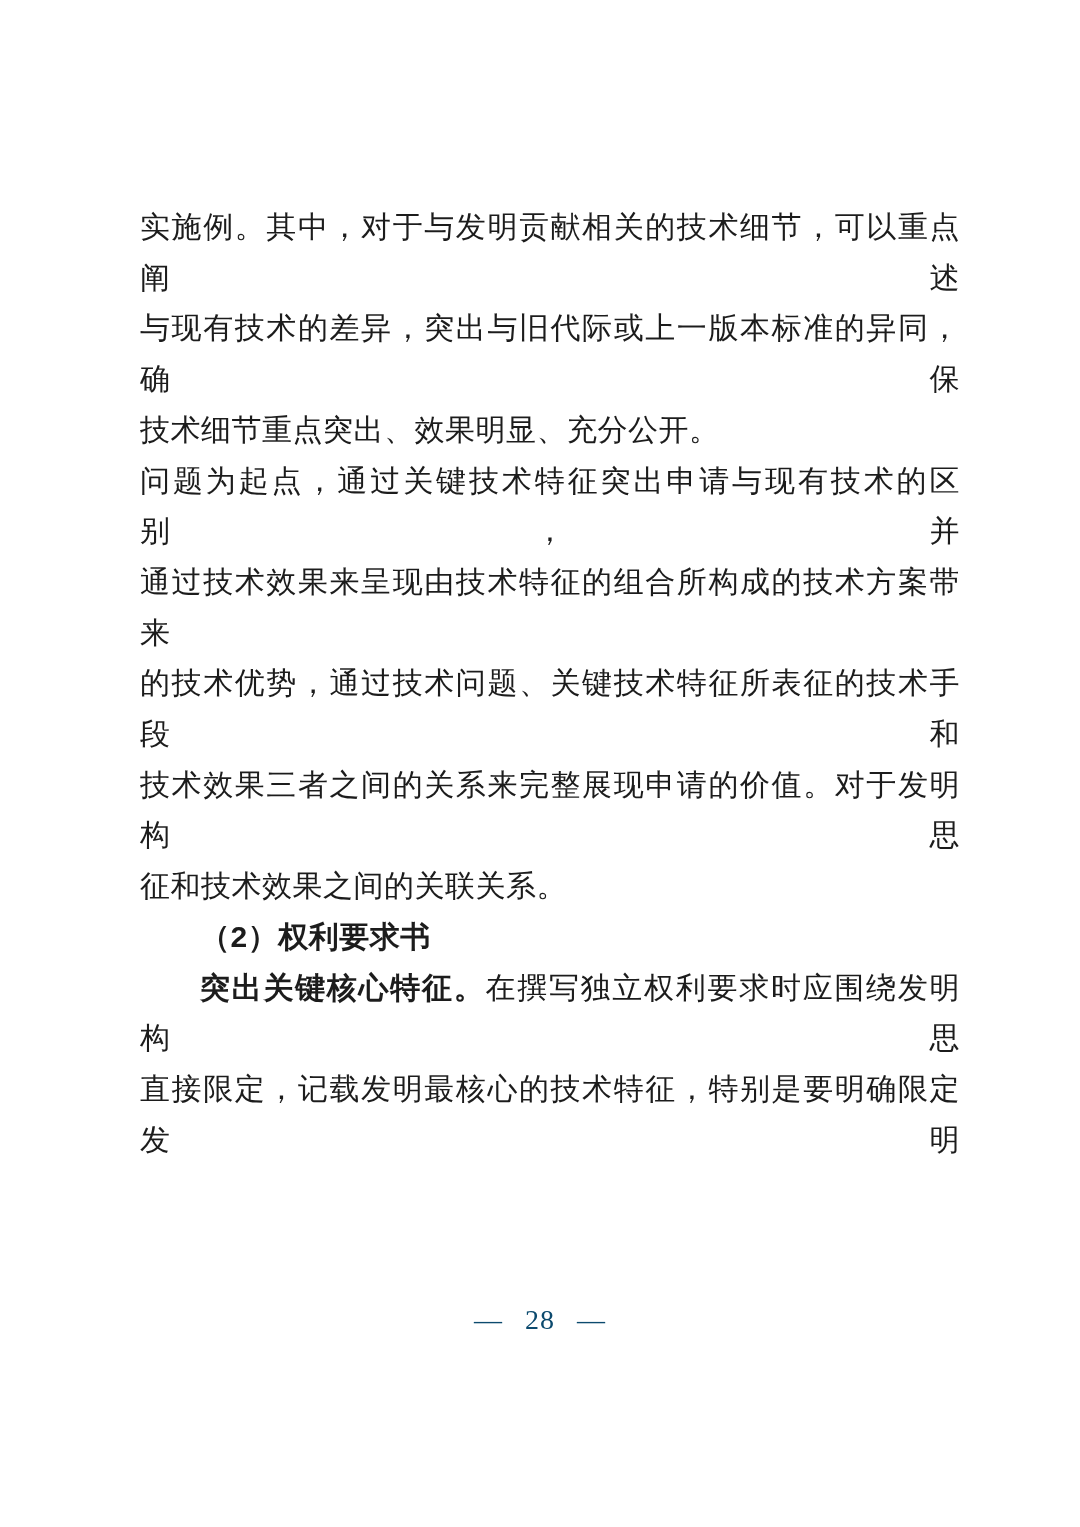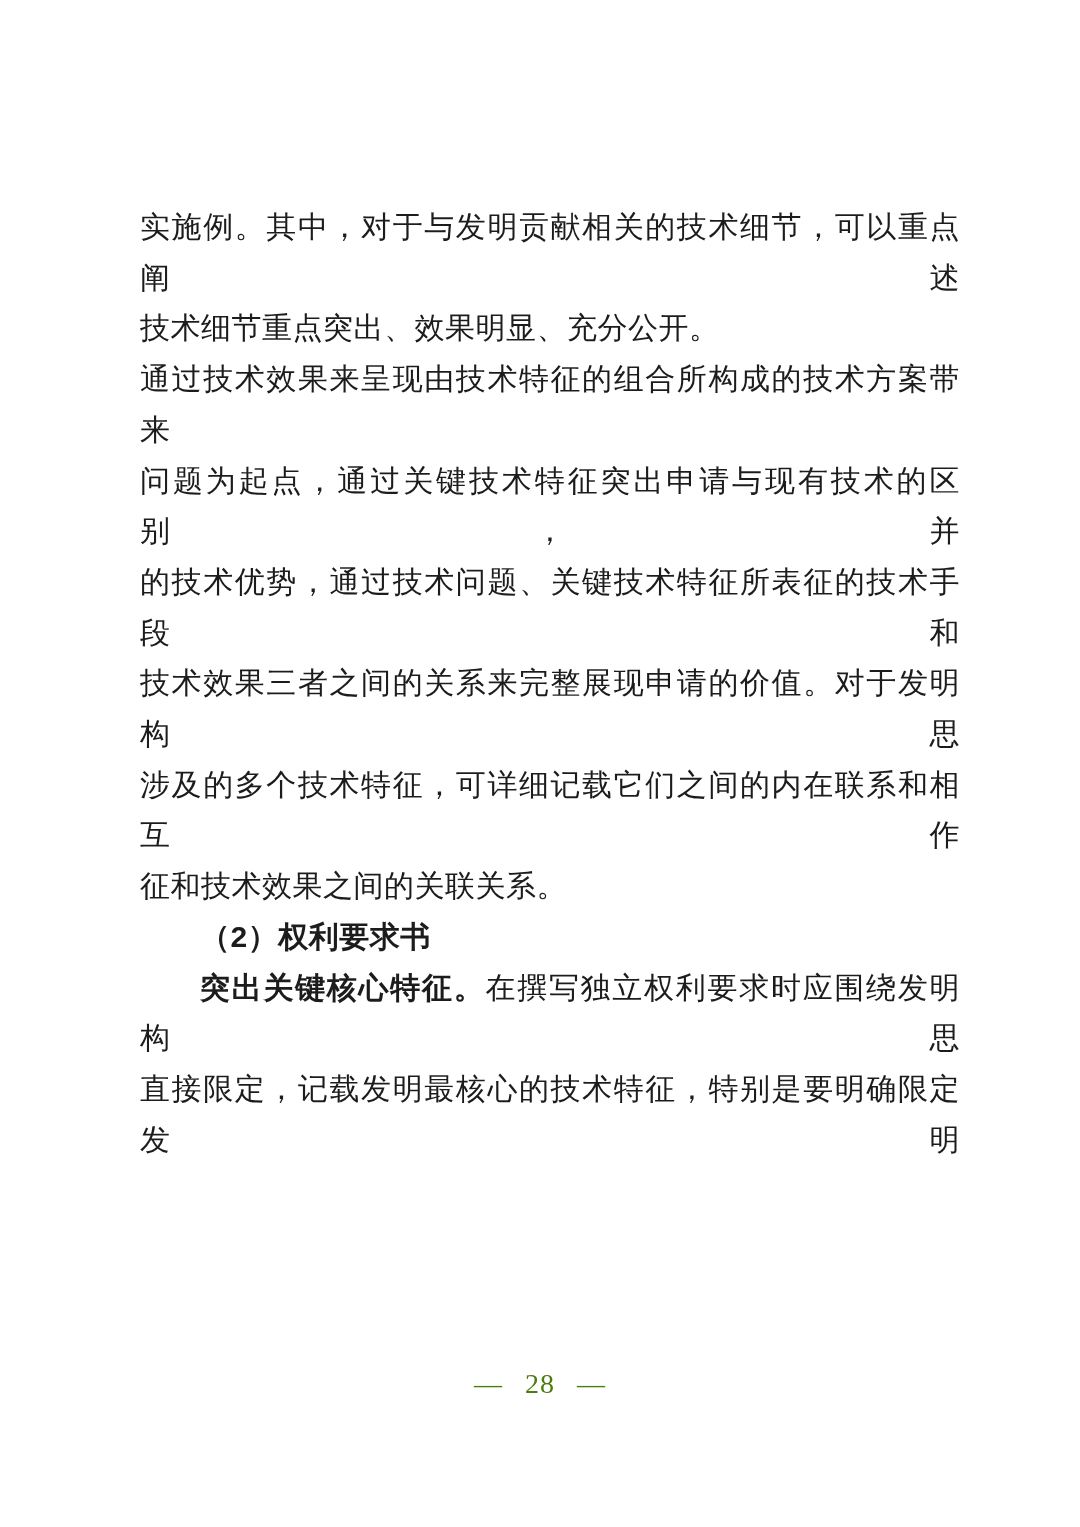--- a/index.html
+++ b/index.html
@@ -38,41 +38,41 @@
   .run {
     font-weight: 400;
   }
   .run.bold {
     font-weight: 700;
     font-family: "Liberation Sans", "DejaVu Sans", sans-serif;
   }
   .footer {
     position: absolute;
     left: 0;
-    top: 1368px;
+    top: 1304px;
     width: 100%;
     text-align: center;
     font-size: 28px;
-    color: #4d7c0f;
+    color: #0c4a6e;
     word-spacing: 14px;
     letter-spacing: 1px;
   }
 </style>
 </head>
 <body>
 
 <div class="page">
   <div class="text-body">
       <div class="line fill"><span class="run">实施例。其中，对于与发明贡献相关的技术细节，可以重点阐述</span></div>
+      <div class="line fill"><span class="run">与现有技术的差异，突出与旧代际或上一版本标准的异同，确保</span></div>
       <div class="line"><span class="run">技术细节重点突出、效果明显、充分公开。</span></div>
+      <div class="line fill"><span class="run">问题为起点，通过关键技术特征突出申请与现有技术的区别，并</span></div>
       <div class="line fill"><span class="run">通过技术效果来呈现由技术特征的组合所构成的技术方案带来</span></div>
-      <div class="line fill"><span class="run">问题为起点，通过关键技术特征突出申请与现有技术的区别，并</span></div>
       <div class="line fill"><span class="run">的技术优势，通过技术问题、关键技术特征所表征的技术手段和</span></div>
       <div class="line fill"><span class="run">技术效果三者之间的关系来完整展现申请的价值。对于发明构思</span></div>
-      <div class="line fill"><span class="run">涉及的多个技术特征，可详细记载它们之间的内在联系和相互作</span></div>
       <div class="line"><span class="run">征和技术效果之间的关联关系。</span></div>
       <div class="line indent"><span class="run bold">（2）权利要求书</span></div>
       <div class="line fill indent"><span class="run bold">突出关键核心特征。</span><span class="run">在撰写独立权利要求时应围绕发明构思</span></div>
       <div class="line fill"><span class="run">直接限定，记载发明最核心的技术特征，特别是要明确限定发明</span></div>
     </div>
   <div class="footer">
     <span>— 28 —</span>
   </div>
 </div>
 

